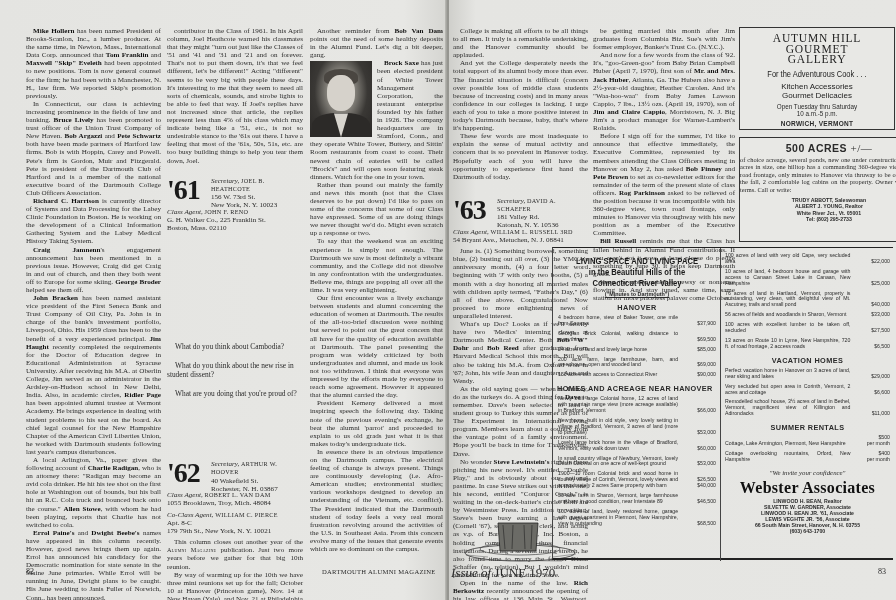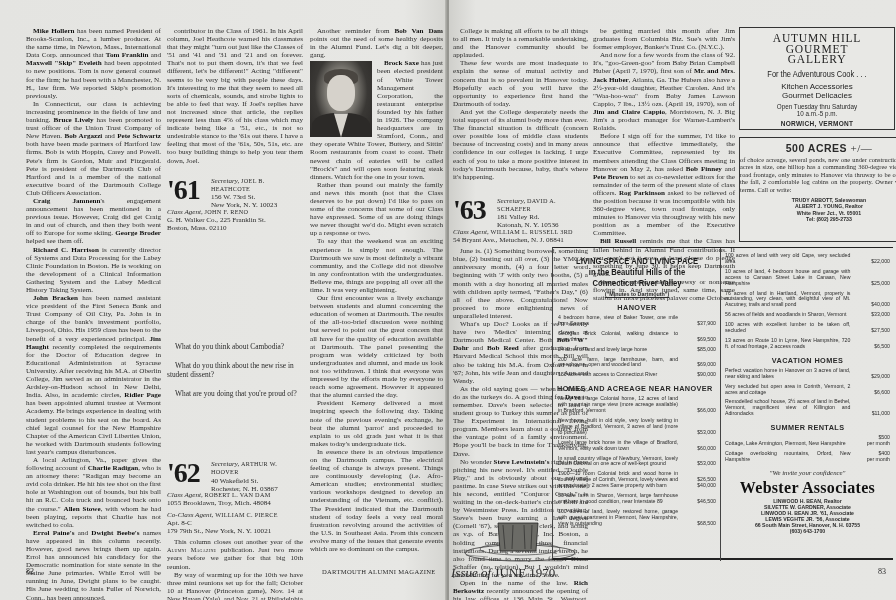--- a/index.html
+++ b/index.html
@@ -58,22 +58,22 @@
 </head>
 <body>
 
 <div class="spread">
 
   <div class="page left">
 
     <div class="col" style="left:26px; top:27px; width:135px;">
         <p><b>Mike Hollern</b> has been named President of Brooks-Scanlon, Inc., a lumber producer. At the same time, in Newton, Mass., International Data Corp. announced that <b>Tom Franklin</b> and <b>Maxwell "Skip" Eveleth</b> had been appointed to new positions. Tom is now general counsel for the firm; he had been with a Manchester, N. H., law firm. We reported Skip's promotion previously.</p>
         <p>In Connecticut, our class is achieving increasing prominence in the fields of law and banking. <b>Bruce Lively</b> has been promoted to trust officer of the Union Trust Company of New Haven. <b>Bob Argazzi</b> and <b>Pete Schwartz</b> both have been made partners of Hartford law firms. Bob is with Hoppin, Carey and Powell. Pete's firm is Gordon, Muir and Fitzgerald. Pete is president of the Dartmouth Club of Hartford and is a member of the national executive board of the Dartmouth College Club Officers Association.</p>
+        <p><b>Richard C. Harrison</b> is currently director of Systems and Data Processing for the Labey Clinic Foundation in Boston. He is working on the development of a Clinical Information Gathering System and the Labey Medical History Taking System.</p>
         <p><b>Craig Jamnenn</b>'s engagement announcement has been mentioned in a previous issue. However, Craig did get Craig in and out of church, and then they both went off to Europe for some skiing. <b>George Broder</b> helped see them off.</p>
-        <p><b>Richard C. Harrison</b> is currently director of Systems and Data Processing for the Labey Clinic Foundation in Boston. He is working on the development of a Clinical Information Gathering System and the Labey Medical History Taking System.</p>
         <p><b>John Bracken</b> has been named assistant vice president of the First Seneca Bank and Trust Company of Oil City, Pa. John is in charge of the bank's investment portfolio, Liverpool, Ohio. His 1959 class has been to the benefit of a very experienced principal. <b>Jim Haught</b> recently completed the requirements for the Doctor of Education degree in Educational Administration at Syracuse University. After receiving his M.A. at Oberlin College, Jim served as an administrator in the Ardsley-on-Hudson school in New Delhi, India. Also, in academic circles, <b>Ridler Page</b> has been appointed alumni trustee at Vermont Academy. He brings experience in dealing with student problems to his seat on the board. As chief legal counsel for the New Hampshire Chapter of the American Civil Liberties Union, he worked with Dartmouth students following last year's campus disturbances.</p>
         <p>A local Arlington, Va., paper gives the following account of <b>Charlie Radigan</b>, who is an attorney there: "Radigan may become an avid cola drinker. He hit his tee shot on the first hole at Washington out of bounds, but his ball hit an R.C. Cola truck and bounced back onto the course." <b>Allen Stowe</b>, with whom he had been playing, reports that Charlie has not switched to cola.</p>
         <p><b>Errol Paine's</b> and <b>Dwight Beebe's</b> names have appeared in this column recently. However, good news brings them up again. Errol has announced his candidacy for the Democratic nomination for state senate in the Maine June primaries. While Errol will be running in June, Dwight plans to be caught. His June wedding to Janis Fuller of Norwich, Conn., has been announced.</p>
       </div>
 
     <div class="col" style="left:167px; top:27px; width:136px;">
       <div>
           <p>contributor in the Class of 1961. In his April column, Joel Heathcote warned his classmates that they might "turn out just like the Classes of '51 and '41 and '31 and '21 and on forever. That's not to put them down, it's that we feel different, let's be different!" Acting "different" seems to be very big with people these days. It's interesting to me that they seem to need all sorts of chemicals, sounds, and strobe lights to be able to feel that way. If Joel's replies have not increased since that article, the replies represent less than 4% of his class which may indicate being like a '51, etc., is not so undesirable stance to the '61s out there. I have a feeling that most of the '61s, 50s, 51s, etc. are too busy building things to help you tear them down, Joel.</p>
         </div>
 
@@ -152,22 +152,22 @@
     <div class="footer" style="left:322px; top:568px; font-size:6.6px; letter-spacing:0.3px;">DARTMOUTH ALUMNI MAGAZINE</div>
   </div>
 
   <div class="gutter"></div>
 
   <div class="page right">
 
     <div class="col" style="left:4px; top:27px; width:135px;">
       <div>
           <p>College is making all efforts to be all things to all men. It truly is a remarkable undertaking, and the Hanover community should be applauded.</p>
+          <p>And yet the College desperately needs the total support of its alumni body more than ever. The financial situation is difficult (concern over possible loss of middle class students because of increasing costs) and in many areas confidence in our colleges is lacking. I urge each of you to take a more positive interest in today's Dartmouth because, baby, that's where it's happening.</p>
           <p>These few words are most inadequate to explain the sense of mutual activity and concern that is so prevalent in Hanover today. Hopefully each of you will have the opportunity to experience first hand the Dartmouth of today.</p>
-          <p>And yet the College desperately needs the total support of its alumni body more than ever. The financial situation is difficult (concern over possible loss of middle class students because of increasing costs) and in many areas confidence in our colleges is lacking. I urge each of you to take a more positive interest in today's Dartmouth because, baby, that's where it's happening.</p>
         </div>
       <div class="class-head" style="margin-top:14px;">
         <div class="class-year">'63</div>
         <div class="class-sec">
           <i>Secretary,</i>
           <span class="sc">DAVID A. SCHAEFER</span><br>
           <span>181 Valley Rd.</span><br>
           <span>Katonah, N. Y. 10536</span>
         </div>
       </div>

